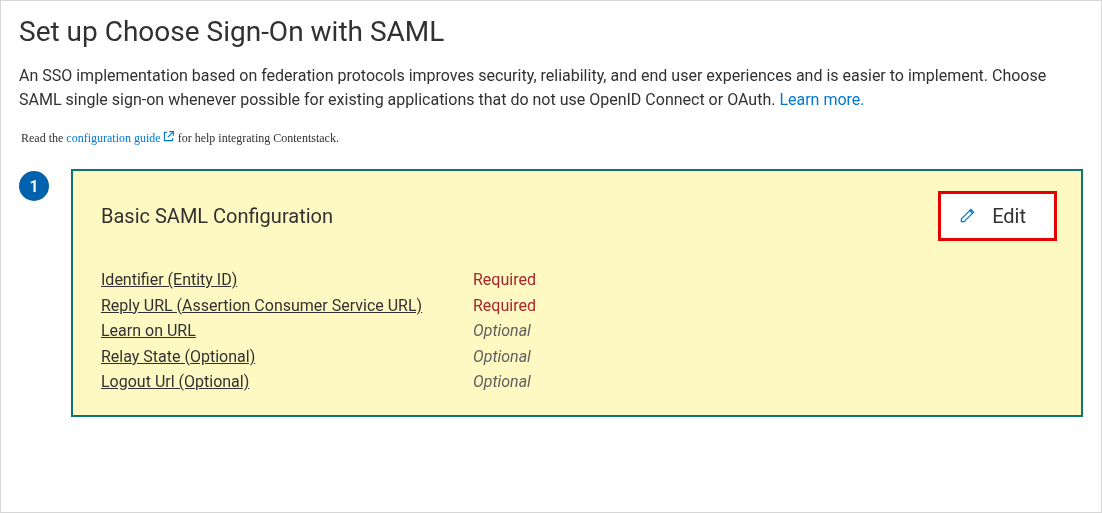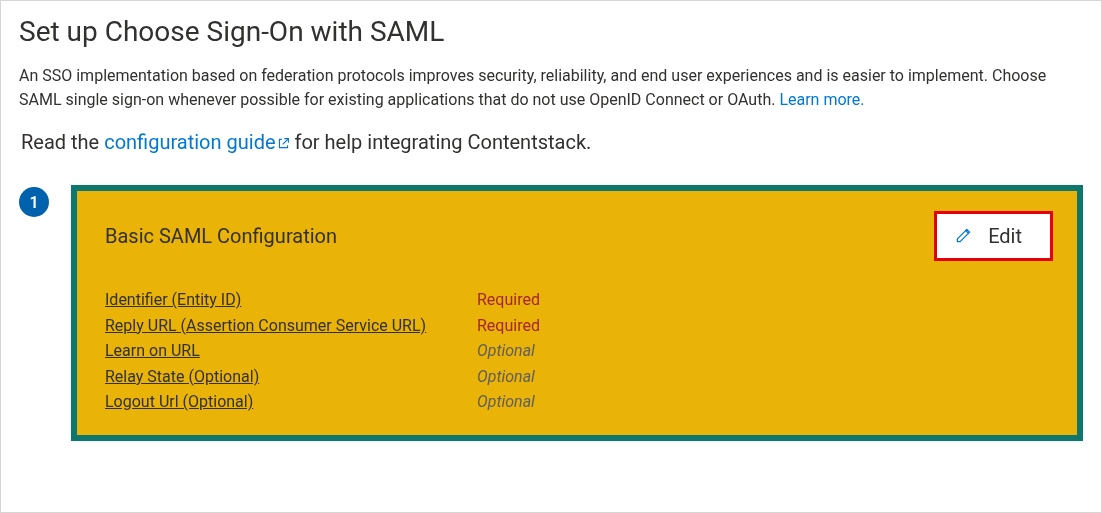--- a/index.html
+++ b/index.html
@@ -33,24 +33,25 @@
       color: #0078d4;
       text-decoration: none;
       cursor: pointer;
     }
     .ext-icon {
       display: inline-block;
       vertical-align: -1px;
       margin-left: 1px;
     }
     .guide-row {
-      font-size: 20px;
+      font-size: 12px;
       color: #323130;
-      margin-bottom: 30px;
+      margin-bottom: 22px;
       margin-left: 2px;
+      font-family: Liberation Serif, serif;
     }
     .step-wrap {
       display: flex;
       align-items: flex-start;
       gap: 22px;
     }
     .step-number {
       width: 30px;
       height: 30px;
       border-radius: 50%;
@@ -59,24 +60,24 @@
       display: flex;
       align-items: center;
       justify-content: center;
       font-size: 16px;
       font-weight: 600;
       flex-shrink: 0;
       margin-top: 2px;
     }
     .card {
       flex: 1;
-      border: 6px solid #0f766e;
+      border: 2px solid #0f766e;
       padding: 20px 24px 20px 28px;
       box-shadow: 0 1px 3px rgba(0,0,0,0.06);
-      background: #eab308;
+      background: #fef9c3;
     }
     .card-header {
       display: flex;
       align-items: center;
       justify-content: space-between;
       margin-bottom: 26px;
     }
     .card-title {
       font-size: 20px;
       font-weight: 400;

